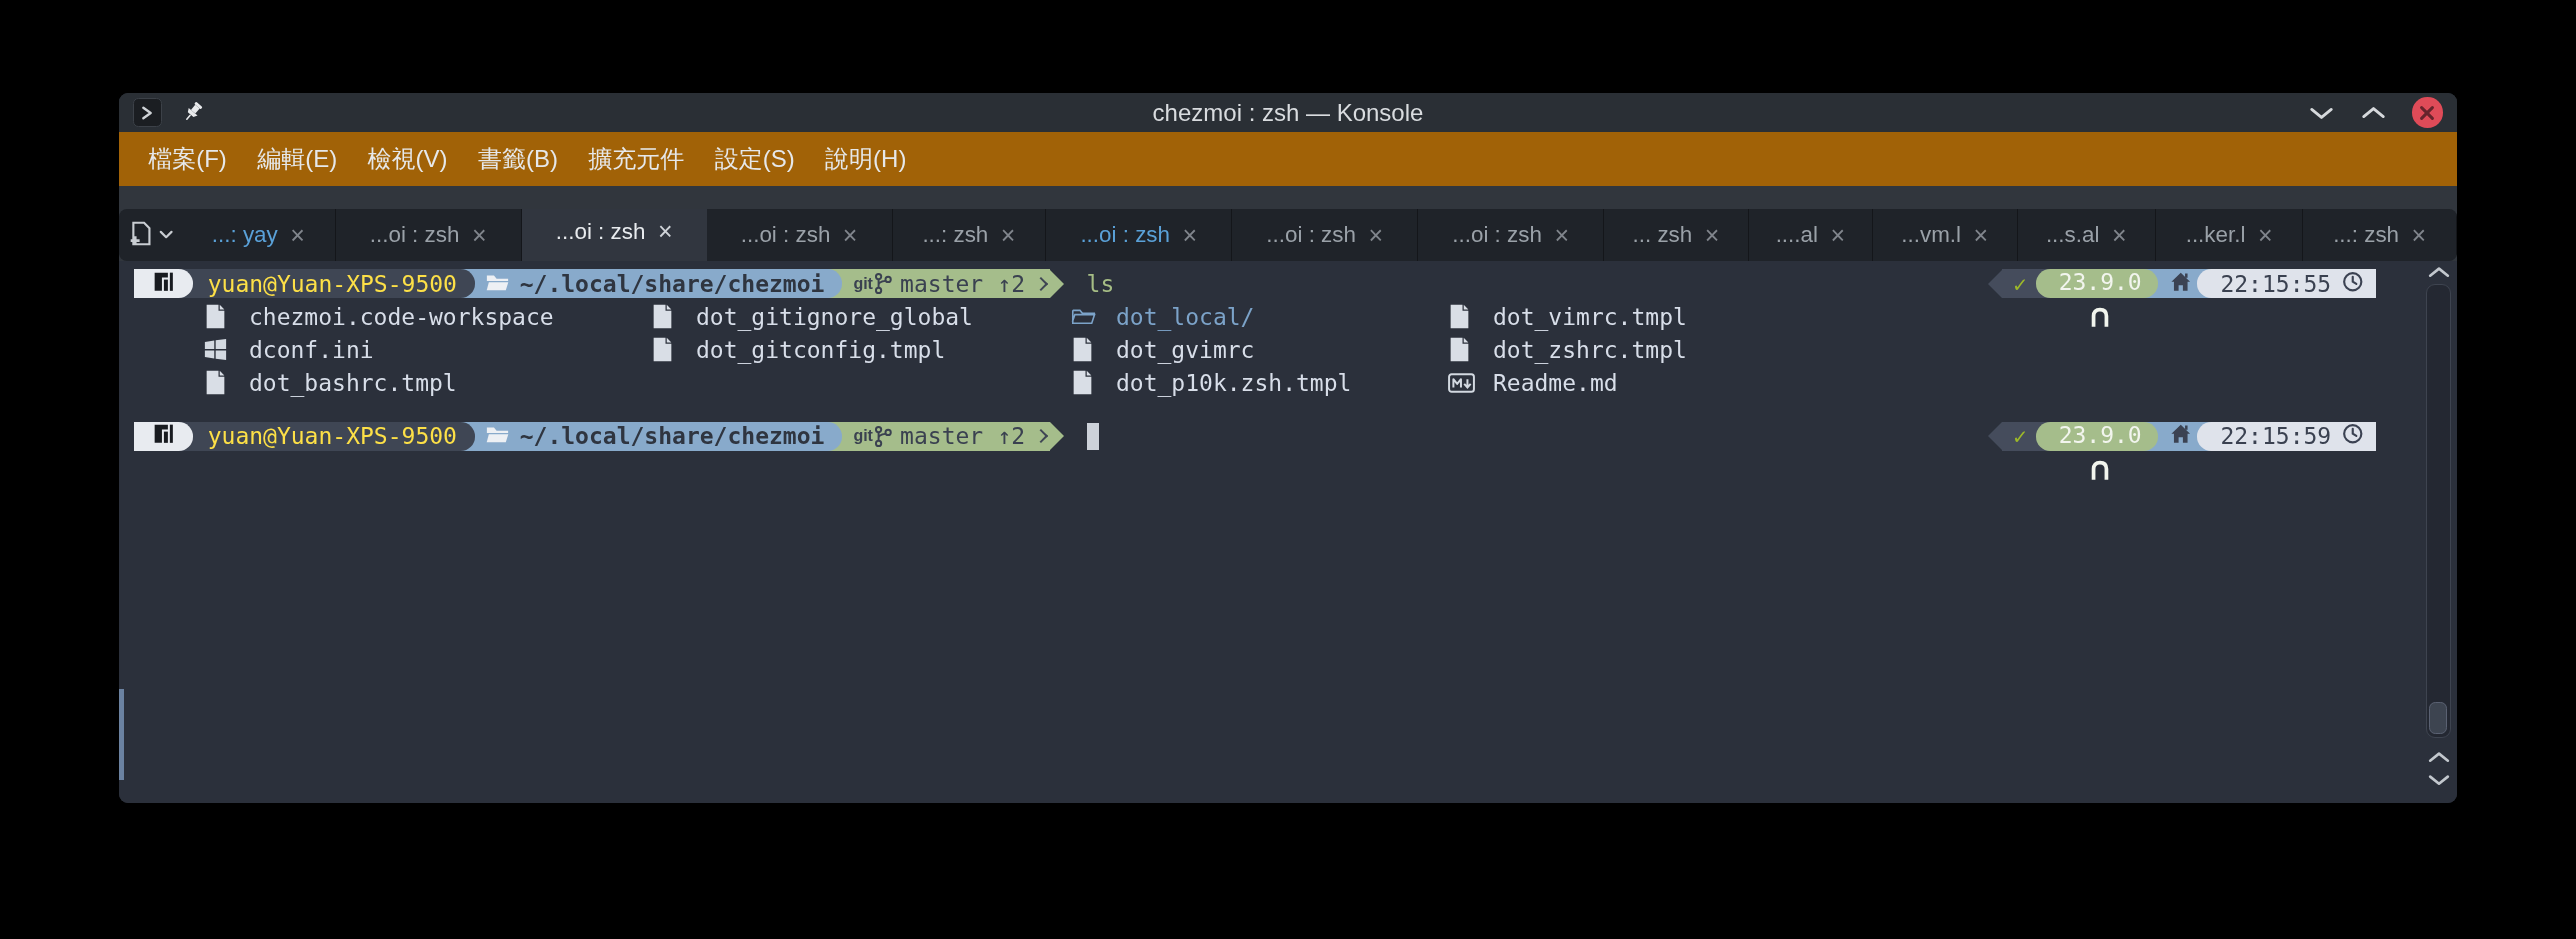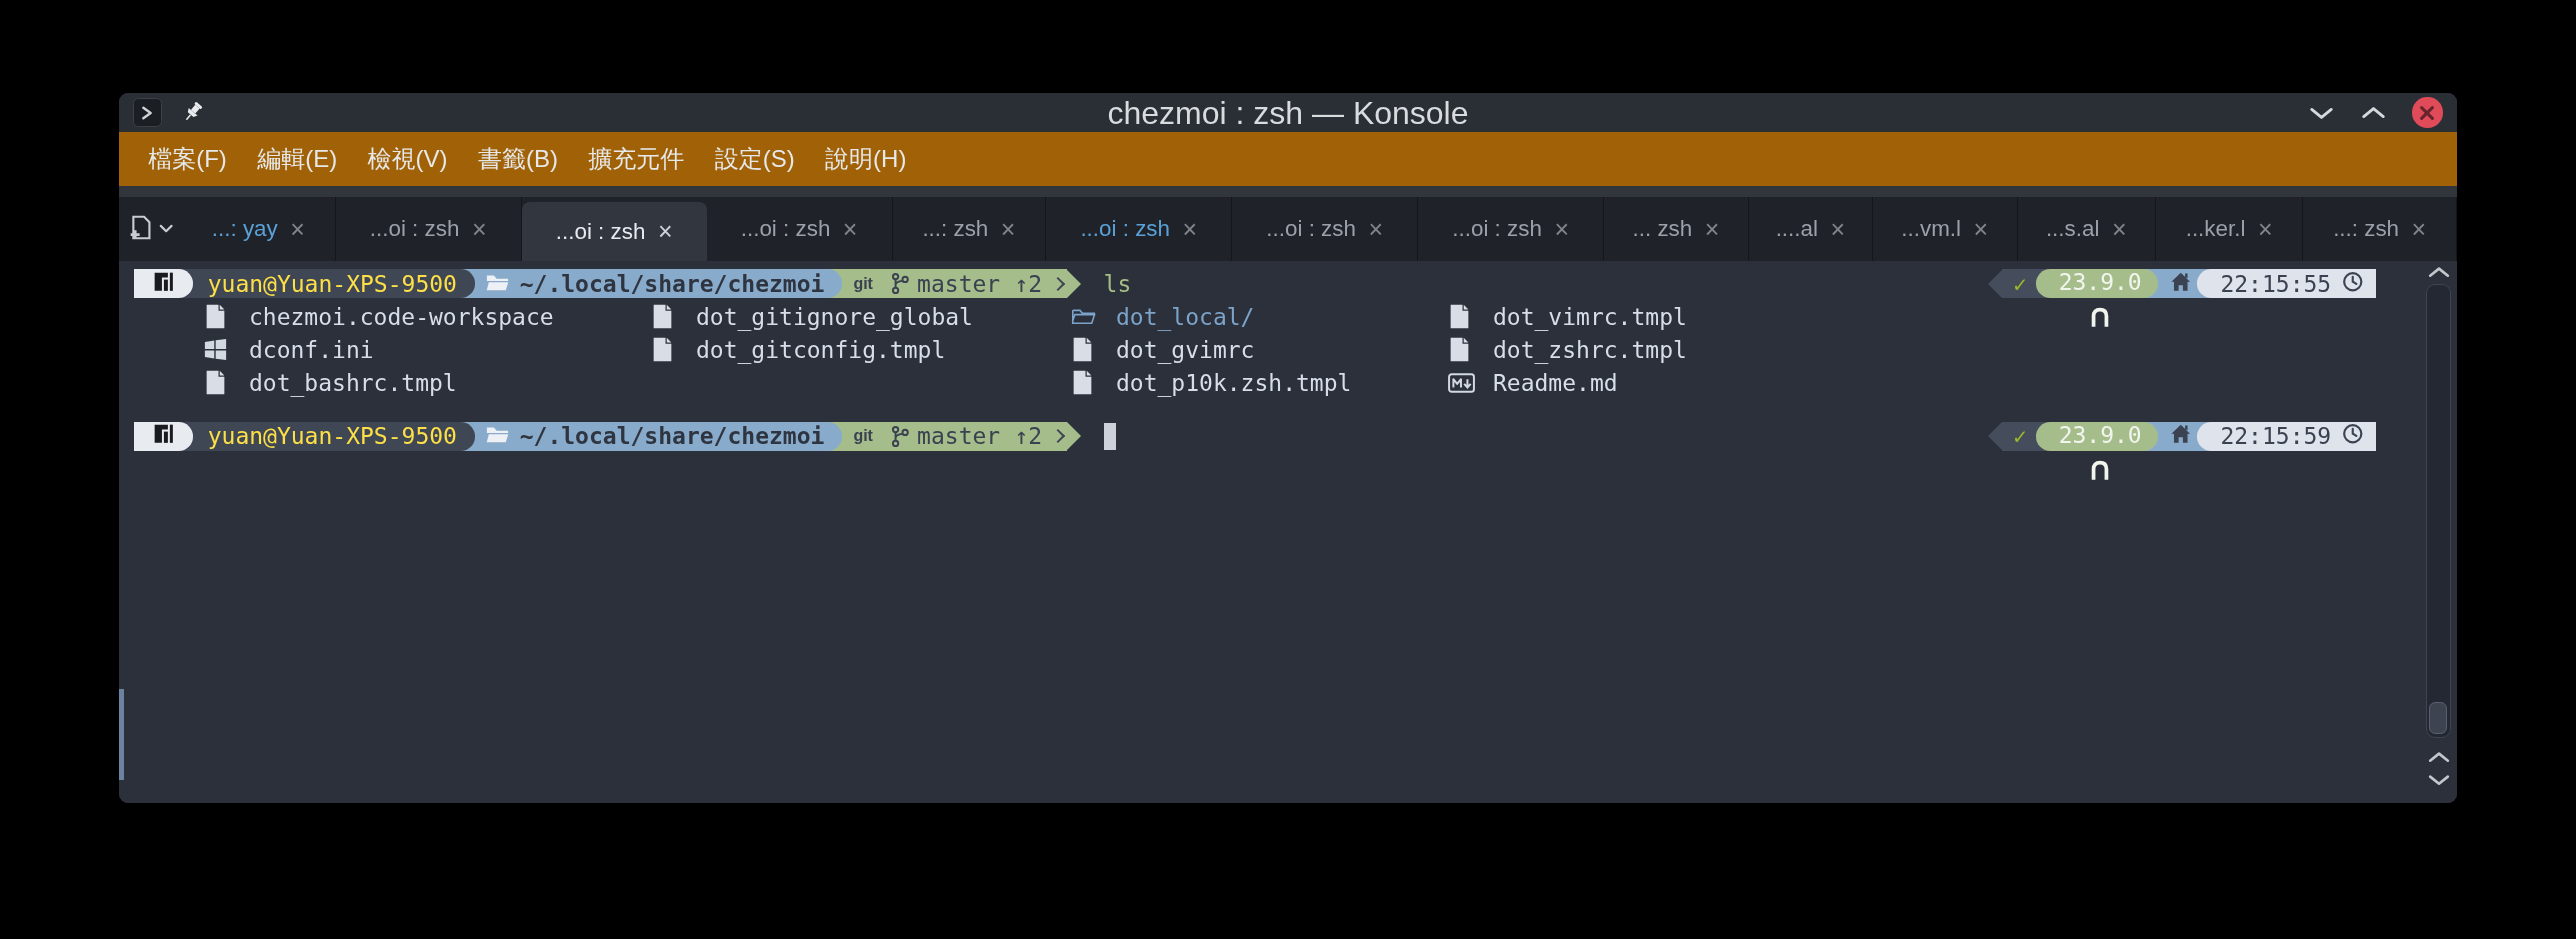--- a/index.html
+++ b/index.html
@@ -7,30 +7,30 @@
        font-family:"Liberation Sans", sans-serif;}
   .window{position:absolute;left:119px;top:93px;width:2338px;height:710px;
           background:#2b303b;border-radius:9px;overflow:hidden;display:flex;flex-direction:column;}
   
   .titlebar{height:39px;background:#2a2f35;position:relative;display:flex;align-items:center;
             padding:0 14.3px;flex:0 0 auto;}
   .win-icon{width:27px;height:27px;background:#1b1e22;border:0.9px solid #3c4148;border-radius:5.4px;
             display:flex;align-items:center;justify-content:center;}
   .pin{margin-left:18px;display:flex;align-items:center;}
   .title-text{position:absolute;left:50%;top:50%;transform:translate(-50%,-50%);
-              color:#d9dcdf;font-size:32px;white-space:nowrap;}
+              color:#d9dcdf;font-size:24px;white-space:nowrap;}
   .controls{margin-left:auto;display:flex;align-items:center;gap:25px;}
   .ctrl-btn{display:flex;align-items:center;justify-content:center;cursor:default;}
   .close-btn{width:30.5px;height:30.5px;border-radius:50%;background:#df4b58;}
   
   .menubar{height:54px;background:#a16207;display:flex;align-items:center;padding:0 14px;flex:0 0 auto;}
   .menu-item{color:#e6e8ea;font-size:24px;padding:0 15.2px;height:39px;display:flex;align-items:center;}
   
   .tab-area{height:75px;background:#31363d;display:flex;align-items:flex-end;flex:0 0 auto;}
-  .tabs-row{height:64px;flex:1;background:#1f2329;display:flex;align-items:stretch;overflow:hidden;}
+  .tabs-row{height:52px;flex:1;background:#1f2329;display:flex;align-items:stretch;overflow:hidden;border-radius:8px;}
   .newtab-box{width:63px;display:flex;align-items:center;justify-content:center;gap:5.4px;flex:0 0 auto;}
   .tab{display:flex;align-items:center;justify-content:center;gap:12.5px;padding:0 12.5px;
        border-right:0.9px solid rgba(0,0,0,0.35);flex:1 1 auto;min-width:0;position:relative;}
   .tab-label{color:#9aa1a8;font-size:22.4px;white-space:nowrap;overflow:hidden;}
   .tab.activity .tab-label{color:#5aa1d8;}
   .tab.active{background:#31363f;height:59px;align-self:flex-end;border-radius:8px 8px 0 0;
               border-right:none;z-index:2;}
   .tab.active .tab-label{color:#e8ebee;}
   .tab-close{color:#80858c;font-size:25px;line-height:1;}
   .tab.active .tab-close{color:#cfd3d8;}
@@ -42,21 +42,21 @@
   .gap-line{height:20.6px;}
   
   .lprompt{display:flex;align-items:center;height:29px;}
   .seg{height:29px;display:inline-flex;align-items:center;position:relative;}
   .seg-logo{width:59px;background:#e8ebf0;border-radius:0 14.3px 14.3px 0;z-index:9;justify-content:center;}
   .seg-host{background:#3f4654;margin-left:-16px;padding:0 18px 0 30.5px;
             border-radius:0 14.3px 14.3px 0;z-index:8;color:#fde047;}
   .seg-path{background:#88aacb;margin-left:-16px;padding:0 18px 0 27px;
             border-radius:0 14.3px 14.3px 0;z-index:7;color:#2f3540;font-weight:bold;gap:10.8px;}
   .seg-git{background:#a5bd8b;margin-left:-16px;padding:0 3.6px 0 27px;z-index:6;color:#3a4150;}
-  .gitword{font-family:"Liberation Sans",sans-serif;font-size:16px;font-weight:bold;margin-right:17px;}
+  .gitword{font-family:"Liberation Sans",sans-serif;font-size:16px;font-weight:bold;margin-right:0;}
   .bricon{display:flex;margin-right:7.2px;}
   .ahead{margin-left:14.3px;}
   .chev{width:8px;height:8px;border-top:2.7px solid #3f4654;border-right:2.7px solid #3f4654;
         transform:rotate(45deg);margin:0 0 0 10.8px;}
   .git-arrow{width:0;height:0;border-top:14.3px solid transparent;border-bottom:14.3px solid transparent;
              border-left:14.3px solid #a5bd8b;}
   .command{color:#a6bd85;margin-left:23px;}
   .cursor{width:12.5px;height:27px;background:#cdd2da;margin-left:23px;}
   .rprompt{margin-left:auto;display:flex;align-items:center;height:29px;}
   .rarrow{width:0;height:0;border-top:14.3px solid transparent;border-bottom:14.3px solid transparent;

